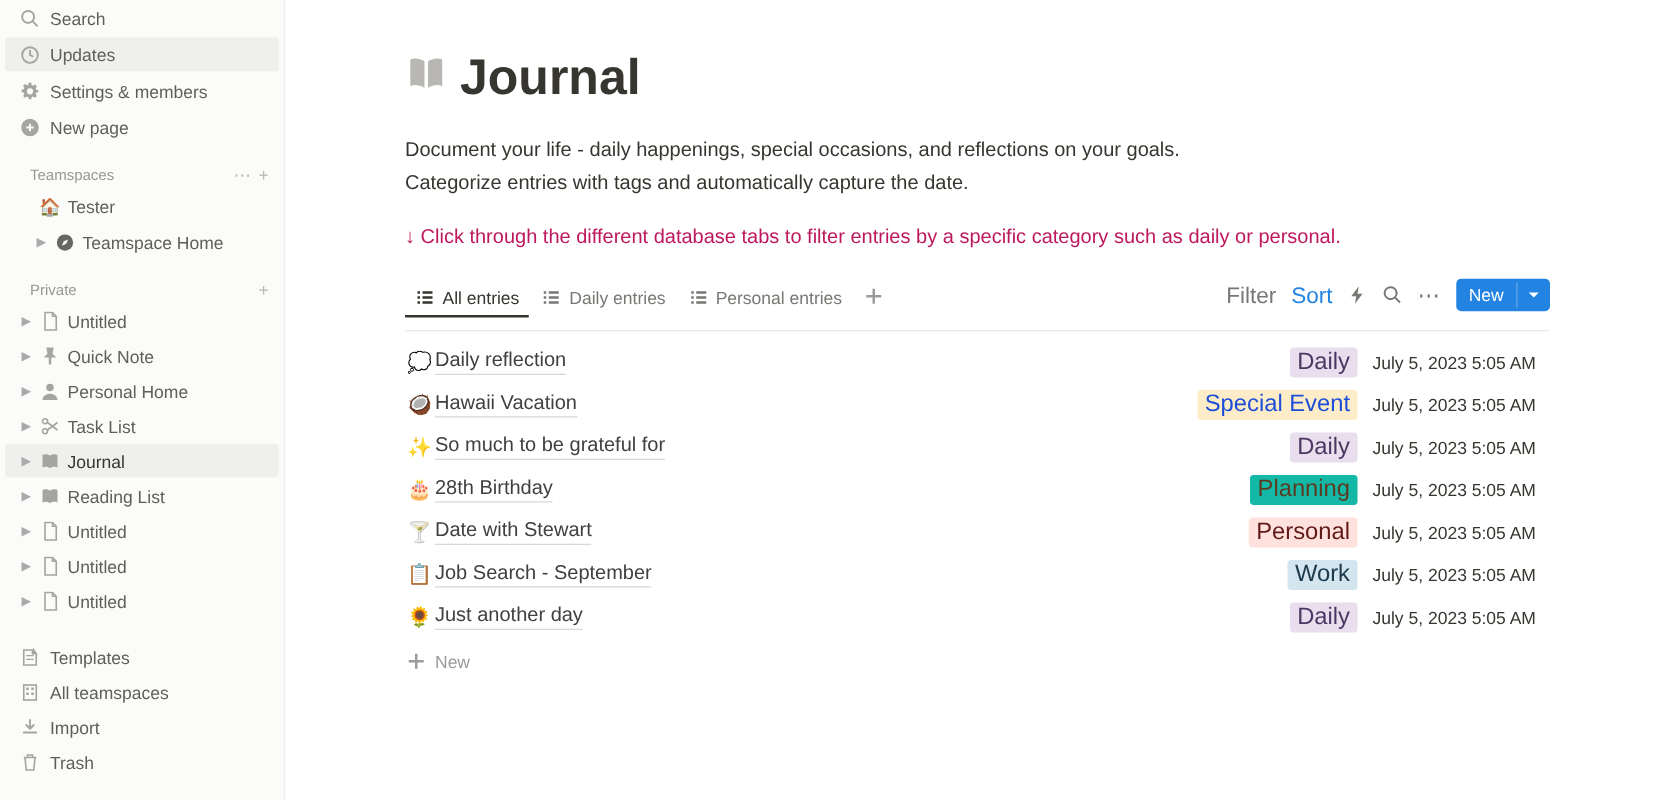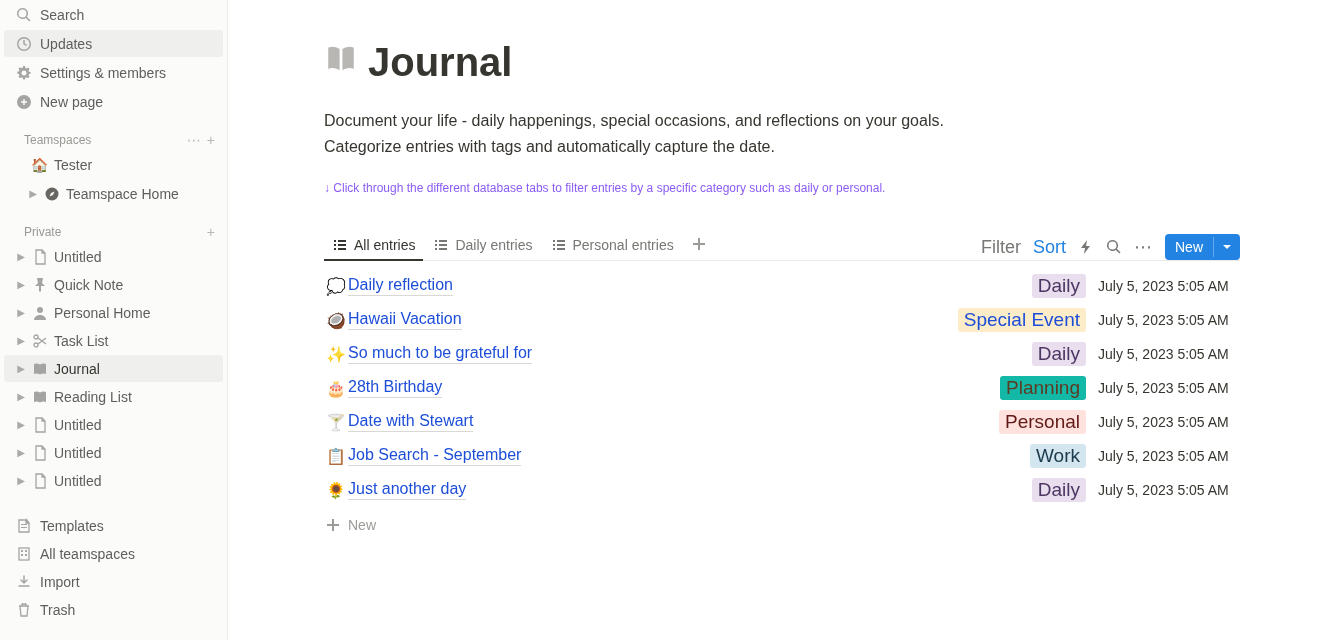--- a/index.html
+++ b/index.html
@@ -27,24 +27,24 @@
 
 
 .main { flex: 1; overflow-y: auto; padding: 40px 96px 0 96px; }
 .page-header { margin-bottom: 8px; }
 .page-title-row { display: flex; align-items: center; gap: 10px; margin-bottom: 10px; }
 .page-title-icon { font-size: 32px; color: #b8b7b4; }
 .page-title-icon svg { width: 34px; height: 34px; fill: #b8b7b4; }
 .page-title { font-size: 40px; font-weight: 700; color: #37352f; }
 .page-desc { font-size: 16px; color: #37352f; line-height: 1.5; margin-top: 24px; }
 .page-desc p { margin-bottom: 2px; }
-.page-hint { font-size: 12px; color: #8b5cf6; margin-top: 22px; }
-
-
-.db-toolbar { display: flex; align-items: flex-end; justify-content: space-between; border-bottom: 1px solid #e9e9e7; margin-top: 24px; height: 42px; }
+.page-hint { font-size: 16px; color: #be185d; margin-top: 22px; }
+
+
+.db-toolbar { display: flex; align-items: flex-start; justify-content: space-between; border-bottom: 1px solid #e9e9e7; margin-top: 24px; height: 42px; }
 .db-tabs { display: flex; align-items: center; gap: 2px; }
 .db-tab { display: flex; align-items: center; gap: 6px; padding: 6px 8px; color: #787774; font-size: 14px; font-weight: 500; cursor: pointer; border-bottom: 2px solid transparent; position: relative; top: 1px; }
 .db-tab.active { color: #37352f; border-bottom-color: #37352f; }
 .db-tab svg { width: 16px; height: 16px; fill: currentColor; }
 .db-tab-add { padding: 6px 8px; color: #9b9b98; cursor: pointer; }
 .db-tab-add svg { width: 14px; height: 14px; fill: #9b9b98; }
 
 .db-actions { display: flex; align-items: center; gap: 12px; }
 .db-actions .txt { color: #787774; font-size: 18px; cursor: pointer; }
 .db-actions .txt.blue { color: #2383e2; }
@@ -53,21 +53,21 @@
 .db-actions .dots { color: #787774; font-size: 18px; letter-spacing: 1px; cursor:pointer; }
 .new-btn { background: #2383e2; color: #fff; border-radius: 4px; display: flex; align-items: center; font-size: 14px; font-weight: 500; cursor: pointer; overflow:hidden; }
 .new-btn .lbl { padding: 5px 10px; }
 .new-btn .chev { padding: 5px 8px; border-left: 1px solid rgba(255,255,255,0.3); display:flex; align-items:center;}
 .new-btn .chev svg { width: 10px; height: 10px; fill: #fff; }
 
 
 .entries { margin-top: 8px; }
 .entry { display: flex; align-items: center; padding: 5px 2px; cursor: pointer; }
 .entry .e-icon { width: 22px; font-size: 16px; flex-shrink: 0; text-align: left; }
-.entry .e-title { font-size: 16px; font-weight: 500; color: #1d4ed8; border-bottom: 1px solid #d8d8d6; padding-bottom: 1px; }
+.entry .e-title { font-size: 16px; font-weight: 500; color: #404040; border-bottom: 1px solid #d8d8d6; padding-bottom: 1px; }
 .entry .spacer { flex: 1; }
 .entry .e-tag { font-size: 19px; padding: 1px 6px; border-radius: 3px; margin-right: 12px; white-space: nowrap; }
 .entry .e-date { font-size: 14px; color: #37352f; white-space: nowrap; min-width: 140px; text-align: left; }
 
 .tag-daily { background: #e8deee; color: #4d3661; }
 .tag-special { background: #fdecc8; color: #1d4ed8; }
 .tag-planning { background: #14b8a6; color: #5c3b23; }
 .tag-personal { background: #ffe2dd; color: #611a17; }
 .tag-work { background: #d3e5ef; color: #1b3a4b; }
 

